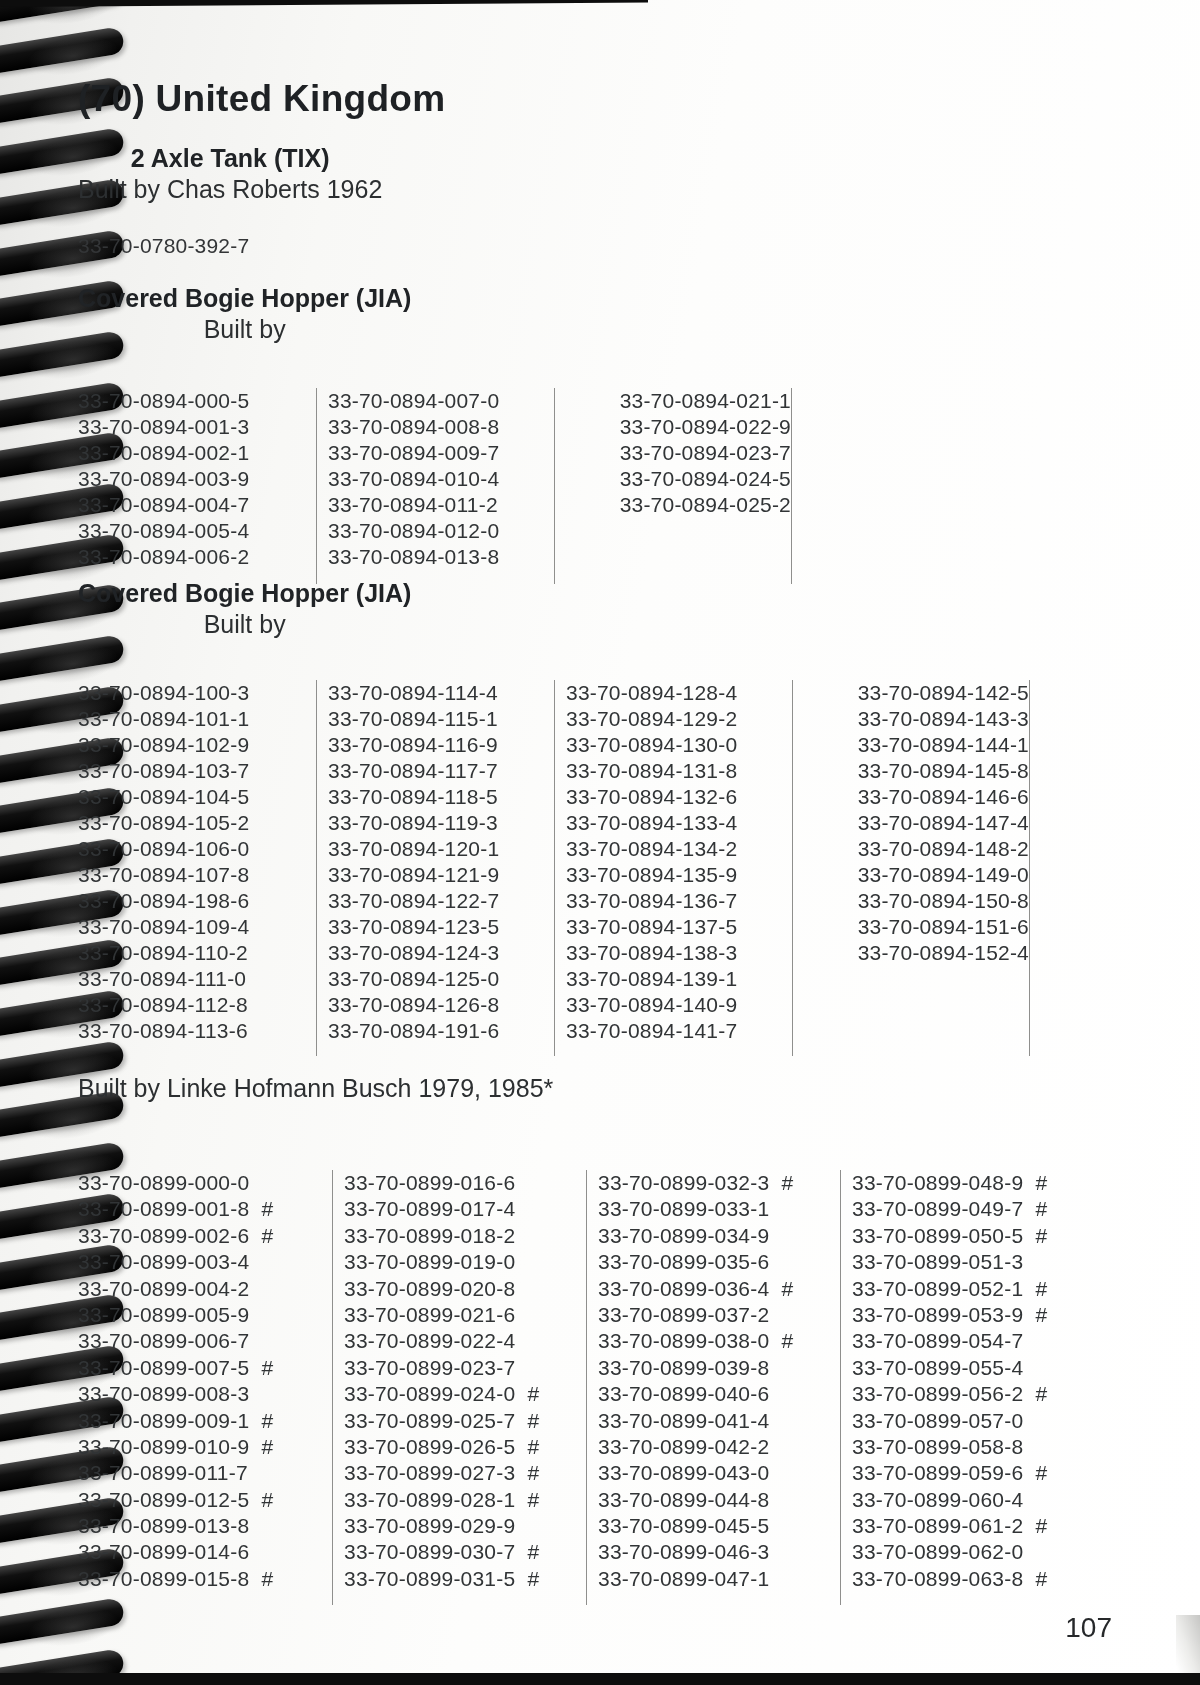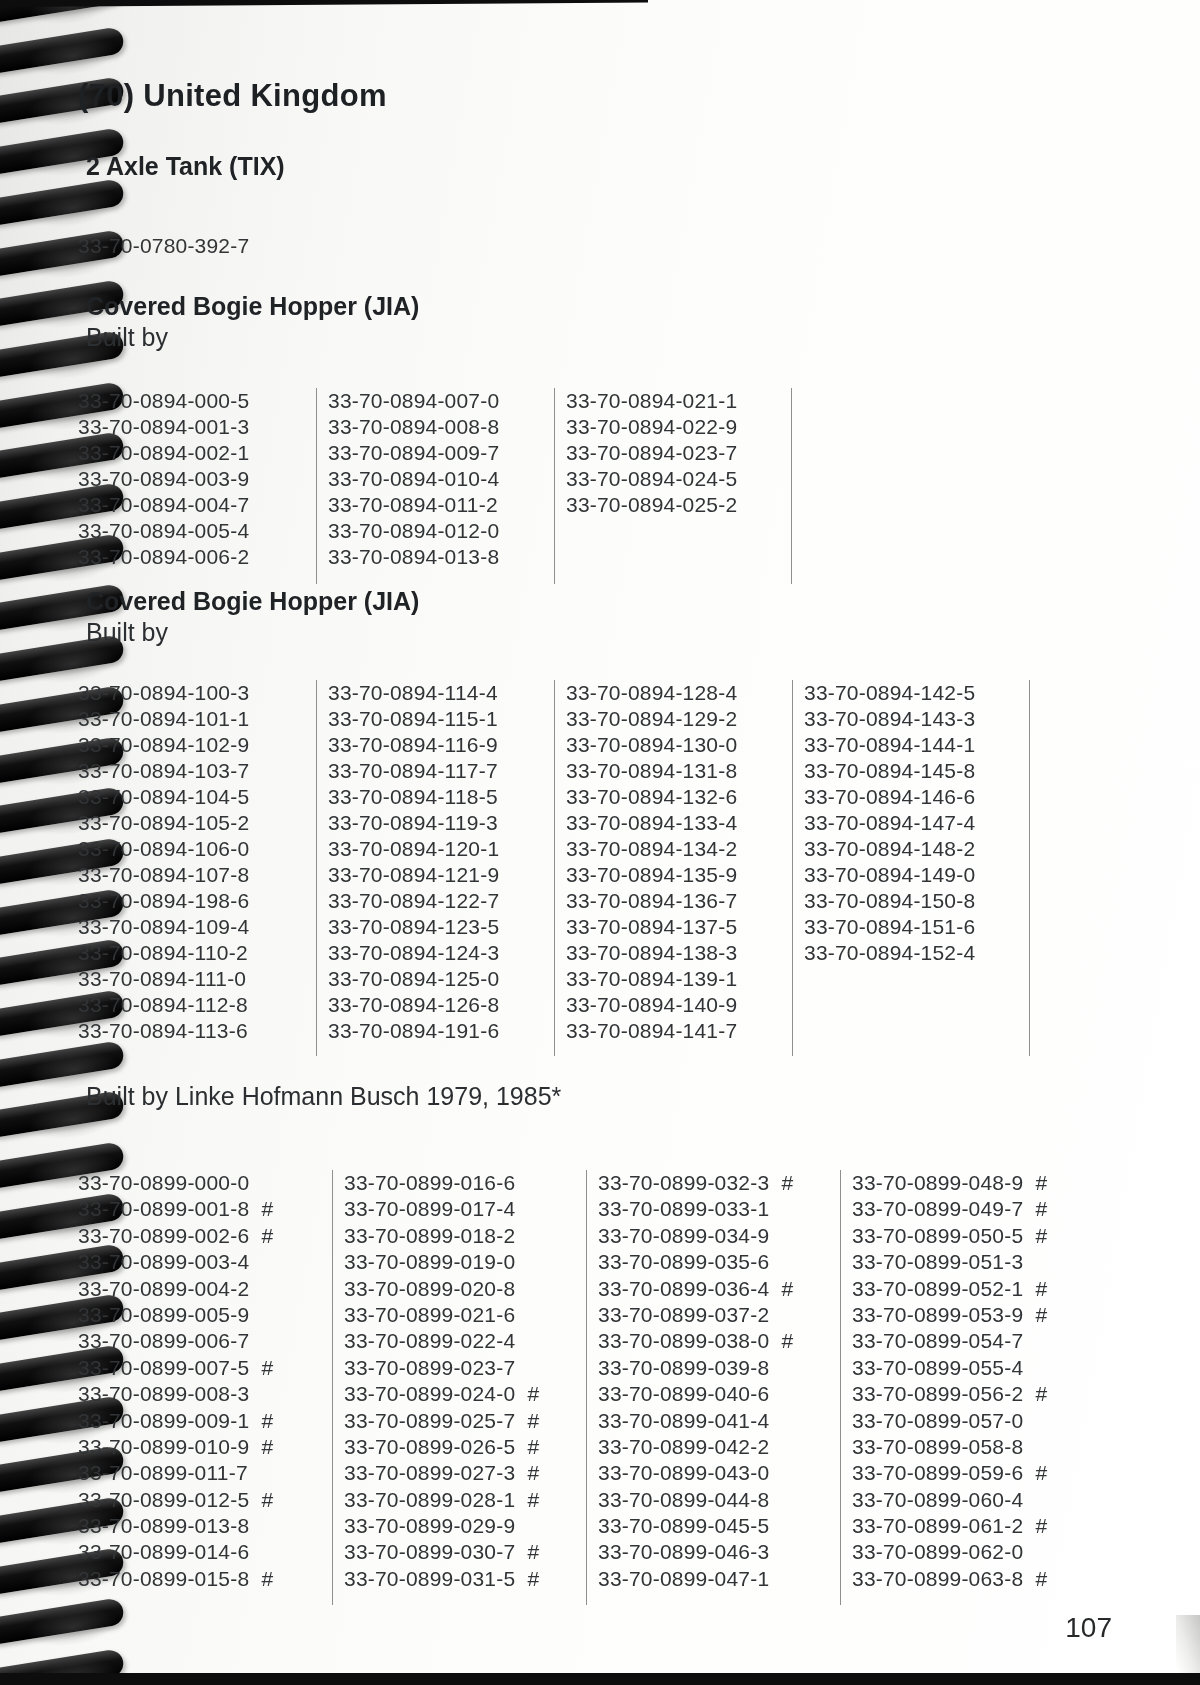--- a/index.html
+++ b/index.html
@@ -2,32 +2,32 @@
 <html><head>
 <meta charset="utf-8">
 <style>
   html,body{margin:0;padding:0;background:#a9a9a7;}
   .page{
     position:relative;width:1200px;height:1685px;margin:0 auto;overflow:hidden;
     background:linear-gradient(100deg,#e6e6e4 0%,#f1f1ef 9%,#f8f8f6 24%,#fdfdfc 50%,#ffffff 100%);
     font-family:"Liberation Sans",sans-serif;color:#2c2f31;
   }
   .abs{position:absolute;left:78px;}
-  .title{top:78px;margin:0;font-size:31px;font-weight:bold;letter-spacing:.3px;color:#1e2124;}
-  .sec{margin:8px;}
+  .title{top:78px;margin:0;font-size:37px;font-weight:bold;letter-spacing:.3px;color:#1e2124;}
+  .sec{margin:0;text-align:center;}
   .sec h2{margin:0;font-size:25px;line-height:31px;font-weight:bold;color:#202326;}
   .sec .sub{margin:0;font-size:25px;line-height:31px;font-weight:normal;color:#2c2f31;}
   .heading-rest{font-weight:normal;}
   .num-single{font-size:21px;letter-spacing:.2px;color:#333537;}
   .table{display:flex;align-items:stretch;}
   .table .col{box-sizing:border-box;}
   .t12 .col{width:238px;}
   .t3  .col{width:254px;}
   .table .col + .col{border-left:1.5px solid #8f8f8d;padding-left:11px;}
-  .t12 .col:last-child{border-right:1.5px solid #8f8f8d;}
+  .t12 .col:last-child{border-right:1.5px solid #8f8f8d;text-align:right;}
   .cell{height:26px;line-height:26px;font-size:21px;letter-spacing:.2px;white-space:pre;color:#313436;}
   .t3 .cell{height:26.4px;line-height:26.4px;}
   .pagenum{position:absolute;right:88px;top:1612px;font-size:28px;font-weight:normal;color:#26282a;}
   
   .binding{position:absolute;left:0;top:0;width:150px;height:1685px;pointer-events:none;}
   .coil{
     position:absolute;left:-16px;width:140px;height:27px;border-radius:14px;
     background:linear-gradient(180deg,#454545 0%,#101010 40%,#000 100%);
     transform:rotate(-9deg);box-shadow:2px 3px 4px rgba(60,60,60,.35);
   }
@@ -84,20 +84,21 @@
       <div class="coil" style="top: 1659.1px;"></div>
     </div>
   <div class="edge-top"></div>
   <div class="edge-bottom"></div>
   <div class="corner-curl"></div>
 
   <h1 class="abs title">(70) United Kingdom</h1>
 
   <div class="abs sec" style="top:143px">
     <h2>2 Axle Tank (TIX)</h2>
+    <p class="sub">Built by Chas Roberts 1962</p>
   </div>
   <div class="abs num-single" style="top:234px">33-70-0780-392-7</div>
 
   <div class="abs sec" style="top:283px">
     <h2>Covered Bogie Hopper (JIA)</h2>
     <p class="sub">Built by</p>
   </div>
   <div class="abs table t12" style="top:388px;height:196px">
       <div class="col">
         <div class="cell">33-70-0894-000-5</div>

